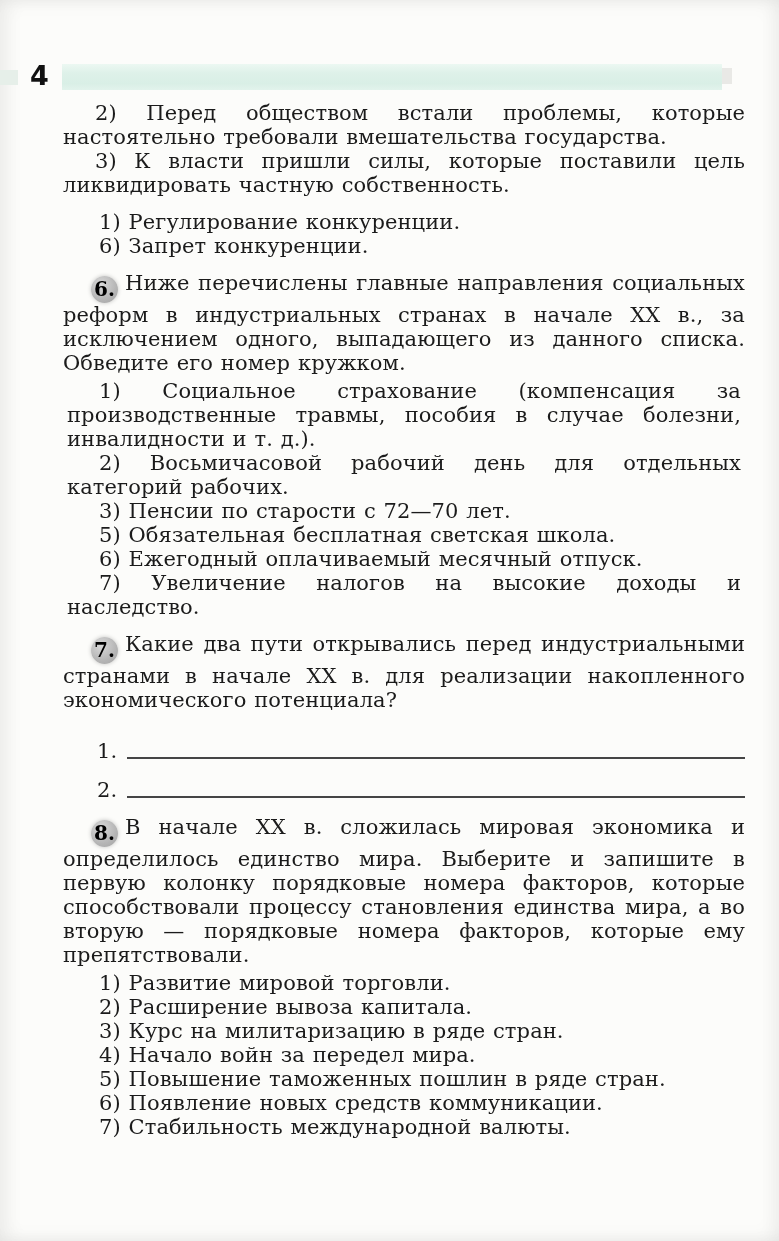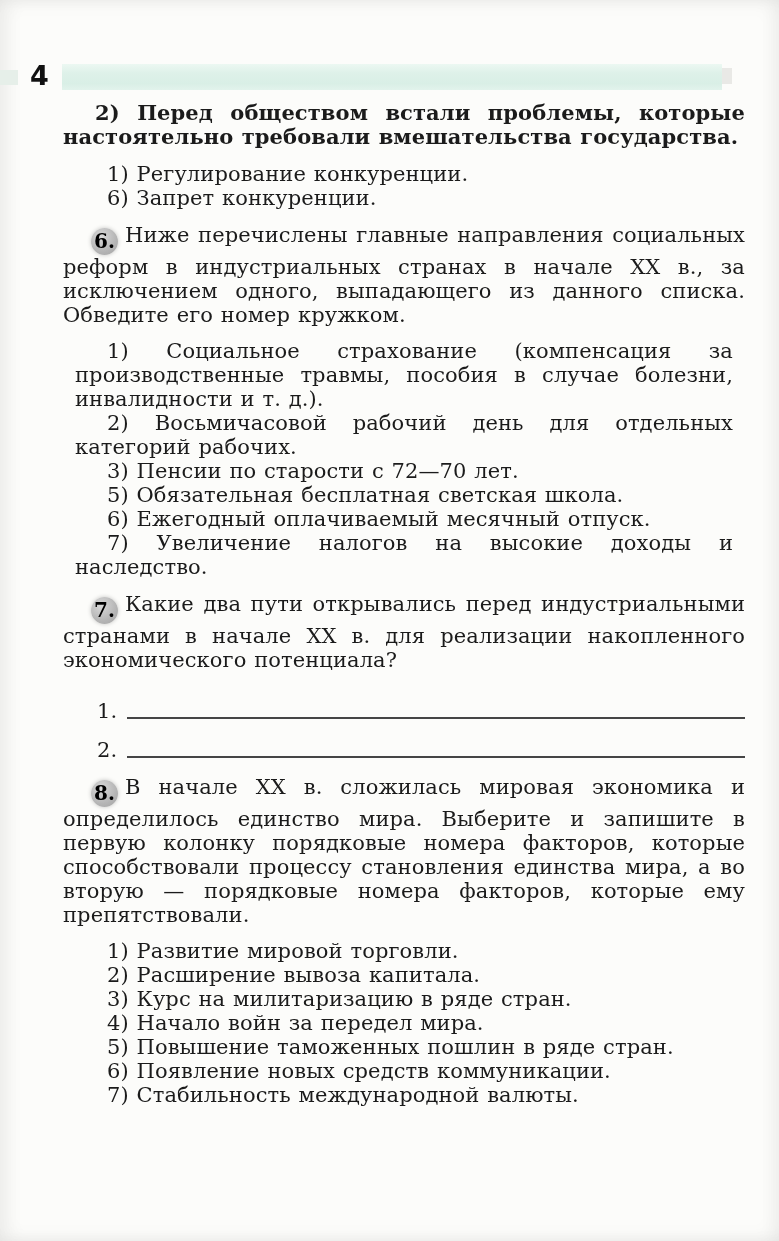--- a/index.html
+++ b/index.html
@@ -38,37 +38,37 @@
     background:#e9e9e6;
   }
 
   
   .content {
     position:absolute; top:101px; left:63px; width:682px;
     font-size:21px; line-height:24px;
     text-align:justify;
     letter-spacing:0.1px; word-spacing:1px;
   }
-  .para { margin:0; text-indent:32px;font-weight:bold; }
+  .para { margin:0; text-indent:32px; }
 
   .question { margin-top:13px; }
   .q-para { margin:0; text-indent:32px; }
 
   .q-badge {
     display:inline-block; width:27px; height:27px;
     margin-right:7px; margin-left:-4px;
     border-radius:50%;
     background:radial-gradient(circle at 38% 32%, #d9d9d9 0%, #b4b4b4 62%, #a3a3a3 100%);
     box-shadow:0 0 4px rgba(0,0,0,0.22);
     text-align:center; text-indent:0;
     font-weight:bold; font-size:20px; line-height:27px; color:#000;
     vertical-align:-6px;
   }
 
-  .options { margin:12px; }
+  .options { margin:4px; }
   .option { margin:0; text-indent:32px; }
 
   
   .answers { margin-top:12px; }
   .answer-row { display:flex; align-items:flex-end; height:39px; }
   .answer-num { flex:0 0 auto; padding-left:34px; font-size:21px; }
   .answer-blank {
     flex:1 1 auto; margin-left:10px; margin-bottom:4px; height:0;
     border-bottom:2px solid #454545;
   }
@@ -80,20 +80,21 @@
 
   <div class="header">
     <div class="header-left-mark"></div>
     <div class="page-number">4</div>
     <div class="accent-bar"></div>
   </div>
 
   <div class="content">
 
     <p class="para">2) Перед обществом встали проблемы, которые настоятельно требовали вмешательства государства.</p>
+    <p class="para">3) К власти пришли силы, которые поставили цель ликвидировать частную собственность.</p>
 
     <section class="question">
       <div class="options">
         <p class="option">1) Регулирование конкуренции.</p>
         <p class="option">6) Запрет конкуренции.</p>
       </div>
     </section>
 
     <section class="question">
       <p class="q-para"><span class="q-badge">6.</span><span>Ниже перечислены главные направления социальных реформ в индустриальных странах в начале XX в., за исключением одного, выпадающего из данного списка. Обведите его номер кружком.</span></p>

